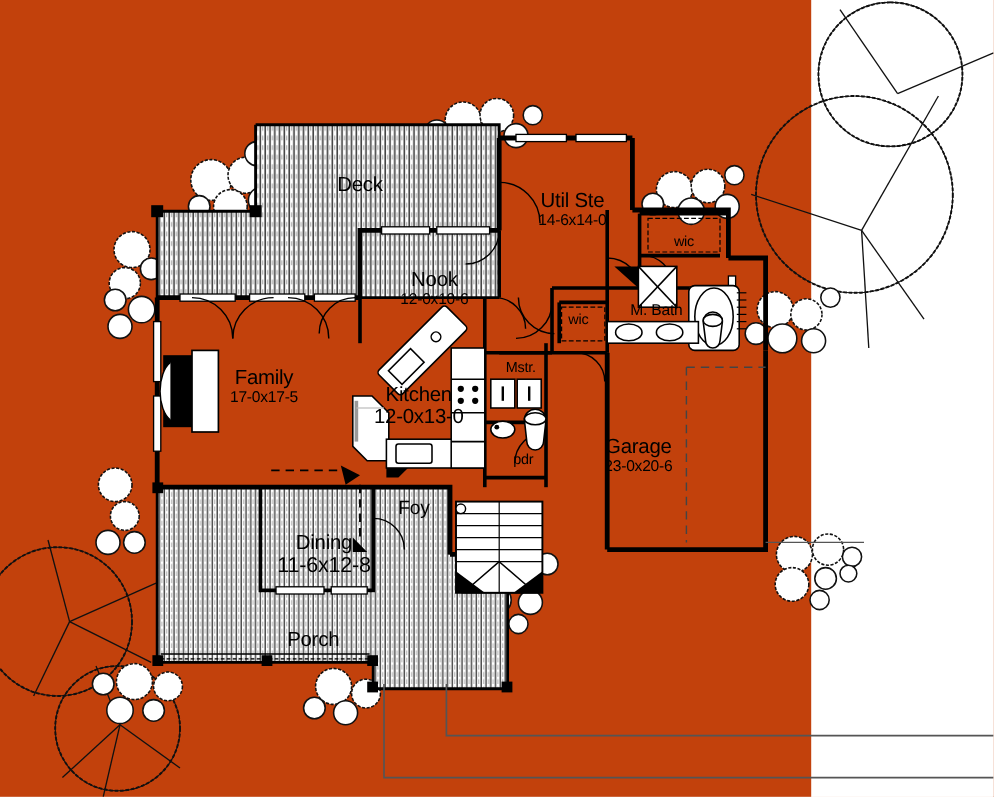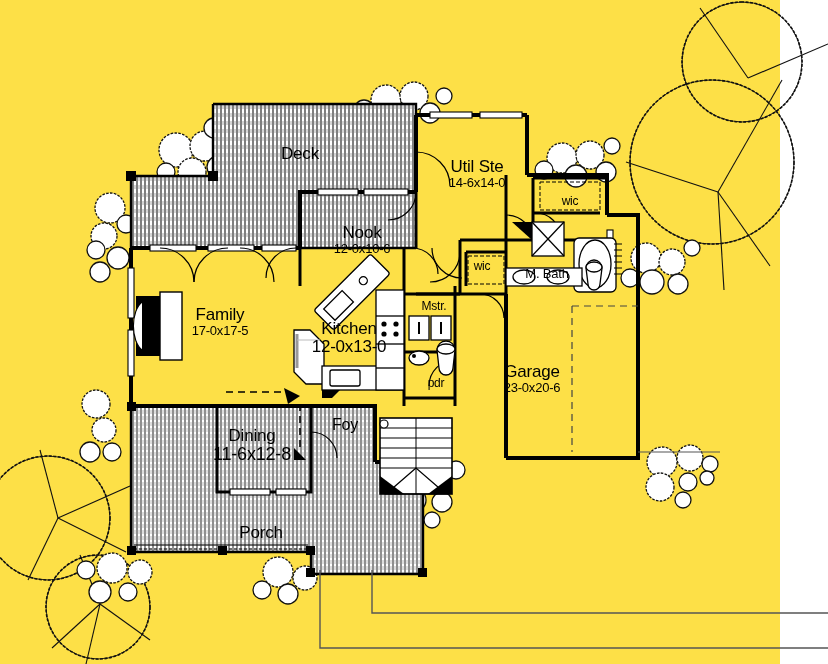--- a/index.html
+++ b/index.html
@@ -1,21 +1,21 @@
 <!DOCTYPE html>
 <html><head>
 <meta charset="utf-8">
 <title>Floor Plan</title>
 <style>
   html,body{margin:0;padding:0;background:#ffffff;}
   body{
     font-family:"Liberation Sans", sans-serif;
     width:828px;height:664px;overflow:hidden;
   }
-  #plan-root{position:relative;width:780px;height:664px;background:#fde047;}
+  #plan-root{position:relative;width:676px;height:664px;background:#c2410c;}
   svg#plan-svg{position:absolute;left:0;top:0;width:828px;height:664px;display:block;}
 
   .room-label{
     position:absolute;
     font-family:"Liberation Sans", sans-serif;
     color:#000;
     white-space:nowrap;
     line-height:1.04;
     text-align:center;
     transform:translate(-50%,-50%);
@@ -430,21 +430,21 @@
         <span class="rl-name" style="font-size: 17px;">Nook</span>
         <span class="rl-dim" style="font-size: 13px;">12-0x10-6</span>
       </div>
       <div class="room-label" style="left: 477px; top: 174px;">
         <span class="rl-name" style="font-size: 17px;">Util Ste</span>
         <span class="rl-dim" style="font-size: 13px;">14-6x14-0</span>
       </div>
       <div class="room-label" style="left: 570px; top: 201px;">
         <span class="rl-name" style="font-size: 12px;">wic</span>
       </div>
-      <div class="room-label" style="left: 547px; top: 274px;">
+      <div class="room-label" style="left: 547px; top: 258px;">
         <span class="rl-name" style="font-size: 13px;">M. Bath</span>
       </div>
       <div class="room-label" style="left: 482px; top: 266px;">
         <span class="rl-name" style="font-size: 12px;">wic</span>
       </div>
       <div class="room-label" style="left: 220px; top: 322px;">
         <span class="rl-name" style="font-size: 17px;">Family</span>
         <span class="rl-dim" style="font-size: 13px;">17-0x17-5</span>
       </div>
       <div class="room-label" style="left: 349px; top: 338px;">
@@ -457,21 +457,21 @@
       <div class="room-label" style="left: 436px; top: 383px;">
         <span class="rl-name" style="font-size: 12px;">pdr</span>
       </div>
       <div class="room-label" style="left: 532px; top: 379px;">
         <span class="rl-name" style="font-size: 17px;">Garage</span>
         <span class="rl-dim" style="font-size: 13px;">23-0x20-6</span>
       </div>
       <div class="room-label" style="left: 345px; top: 425px;">
         <span class="rl-name" style="font-size: 16px;">Foy</span>
       </div>
-      <div class="room-label" style="left: 252px; top: 445px;">
+      <div class="room-label" style="left: 252px; top: 462px; padding-left: 36px;">
         <span class="rl-name" style="font-size: 17px;">Dining</span>
         <span class="rl-dim" style="font-size: 18px;">11-6x12-8</span>
       </div>
       <div class="room-label" style="left: 261px; top: 533px;">
         <span class="rl-name" style="font-size: 17px;">Porch</span>
       </div>
     </div>
 
 </div>
 

